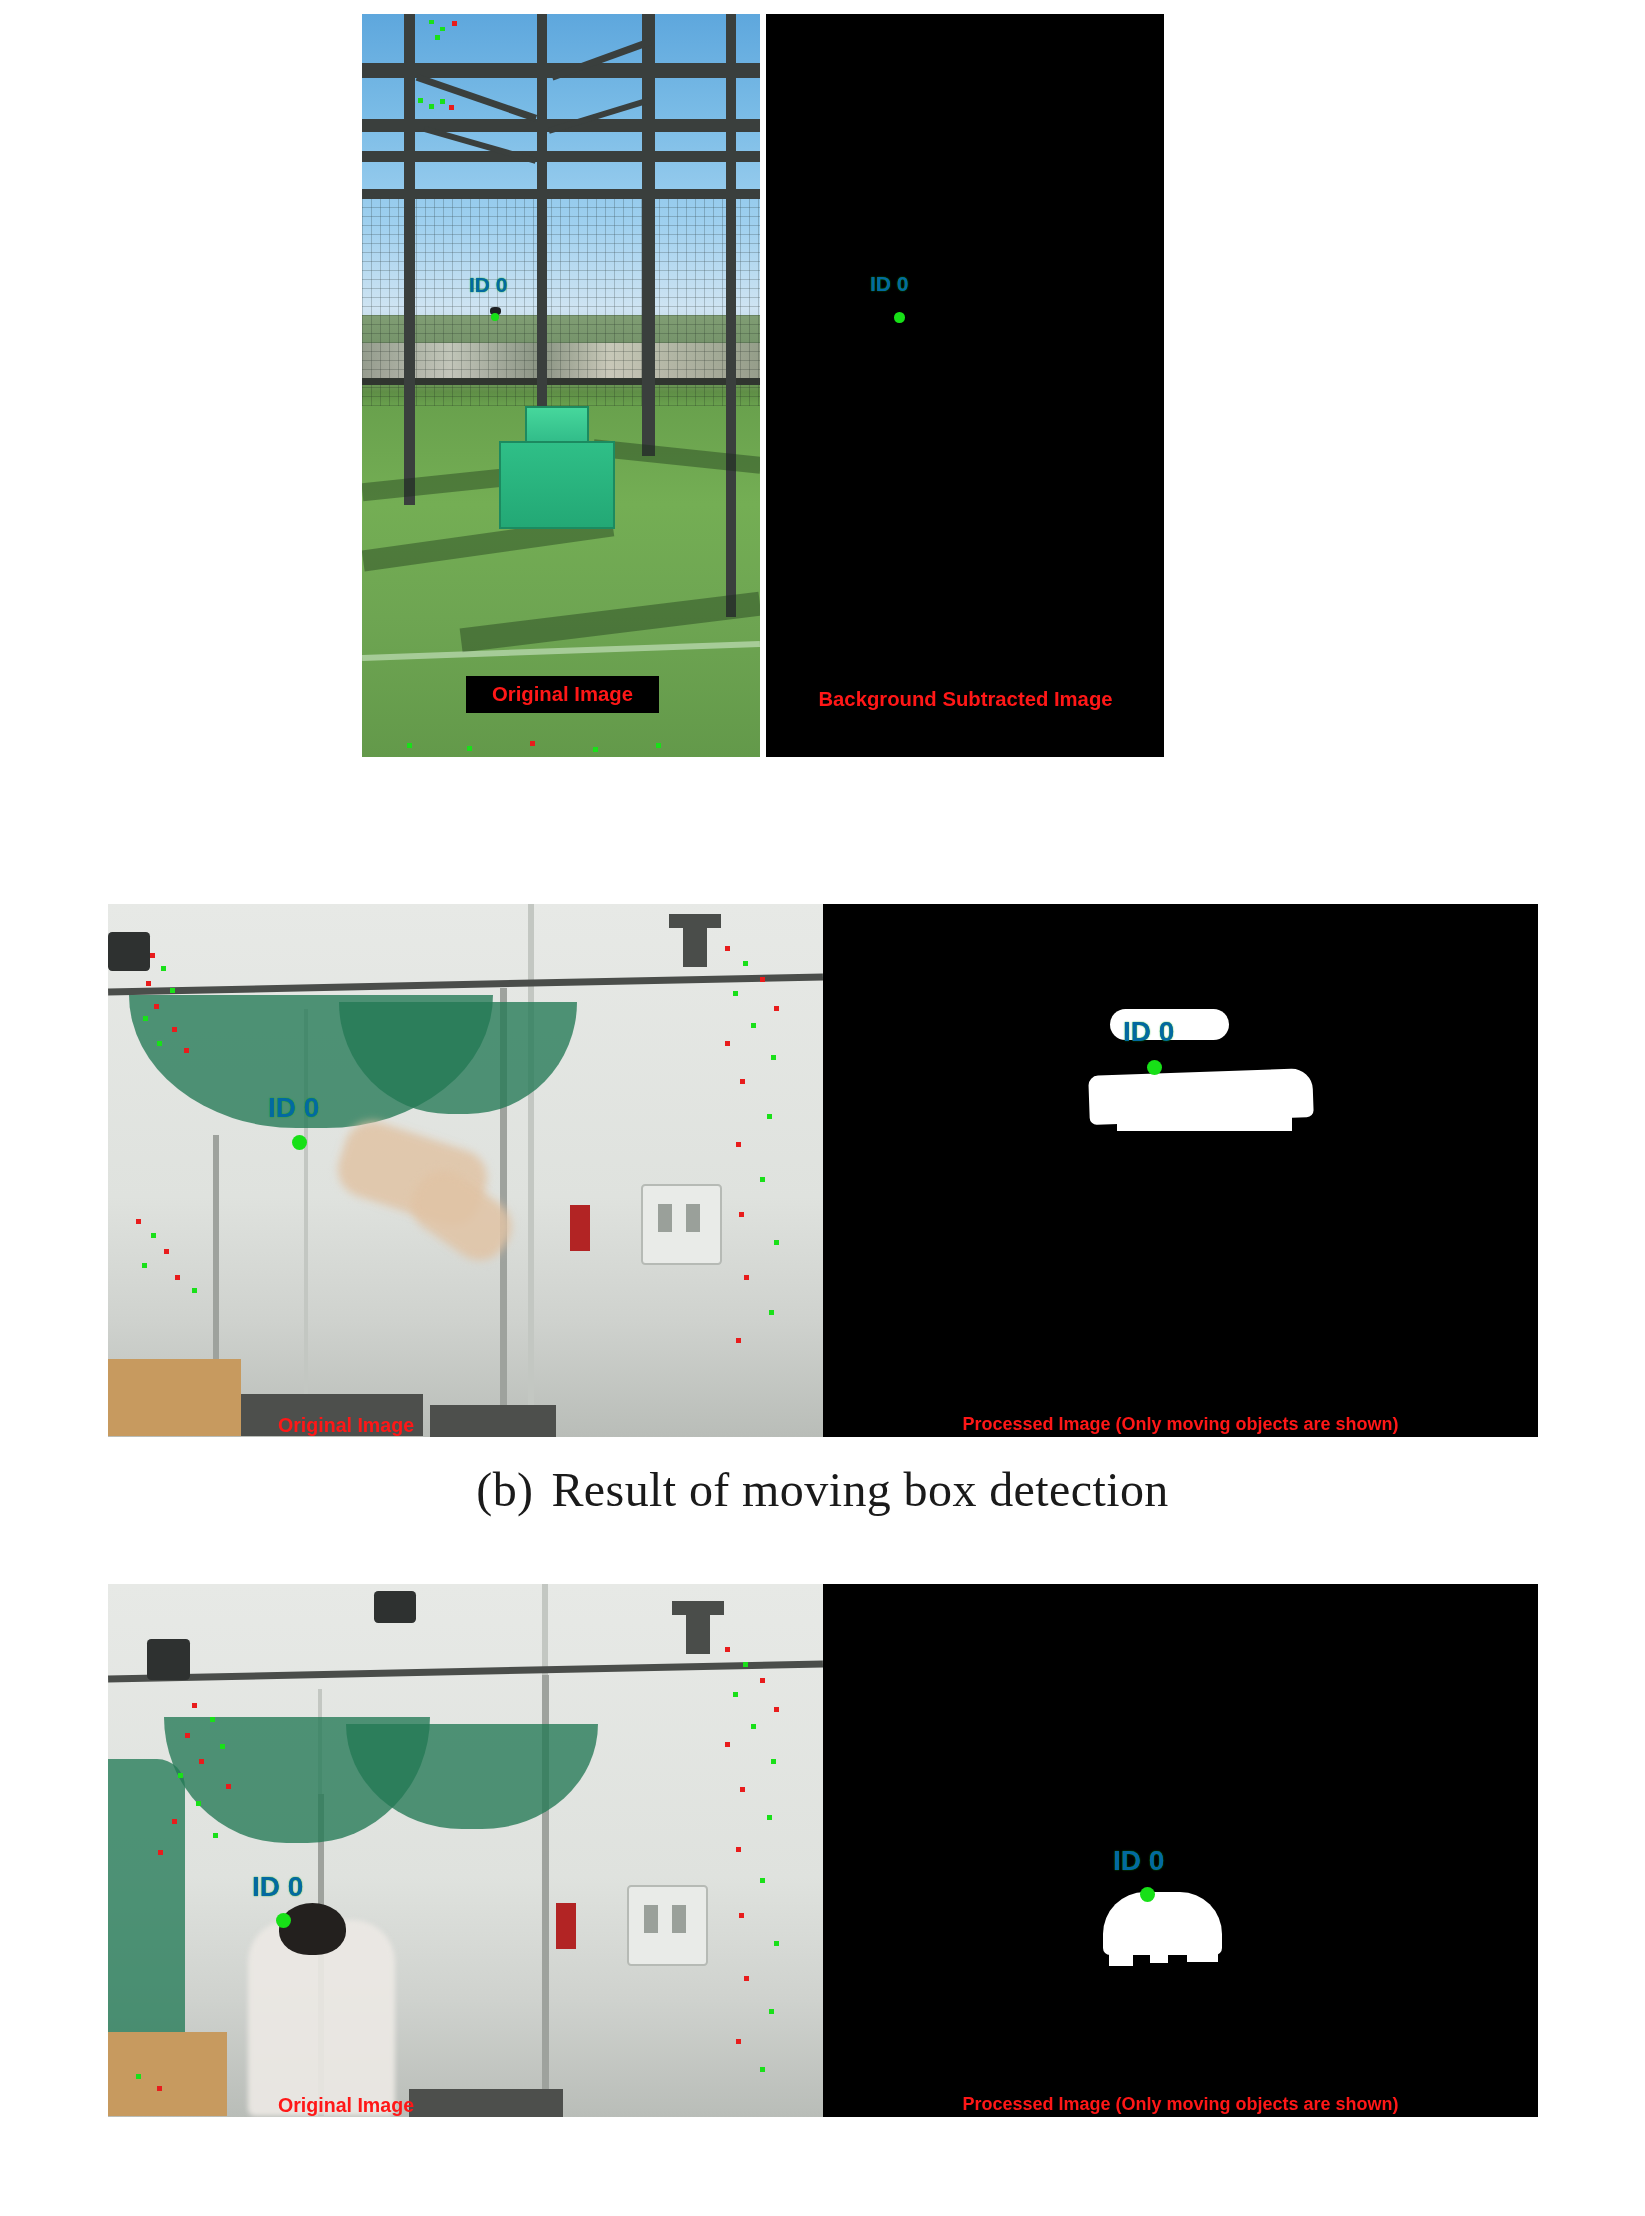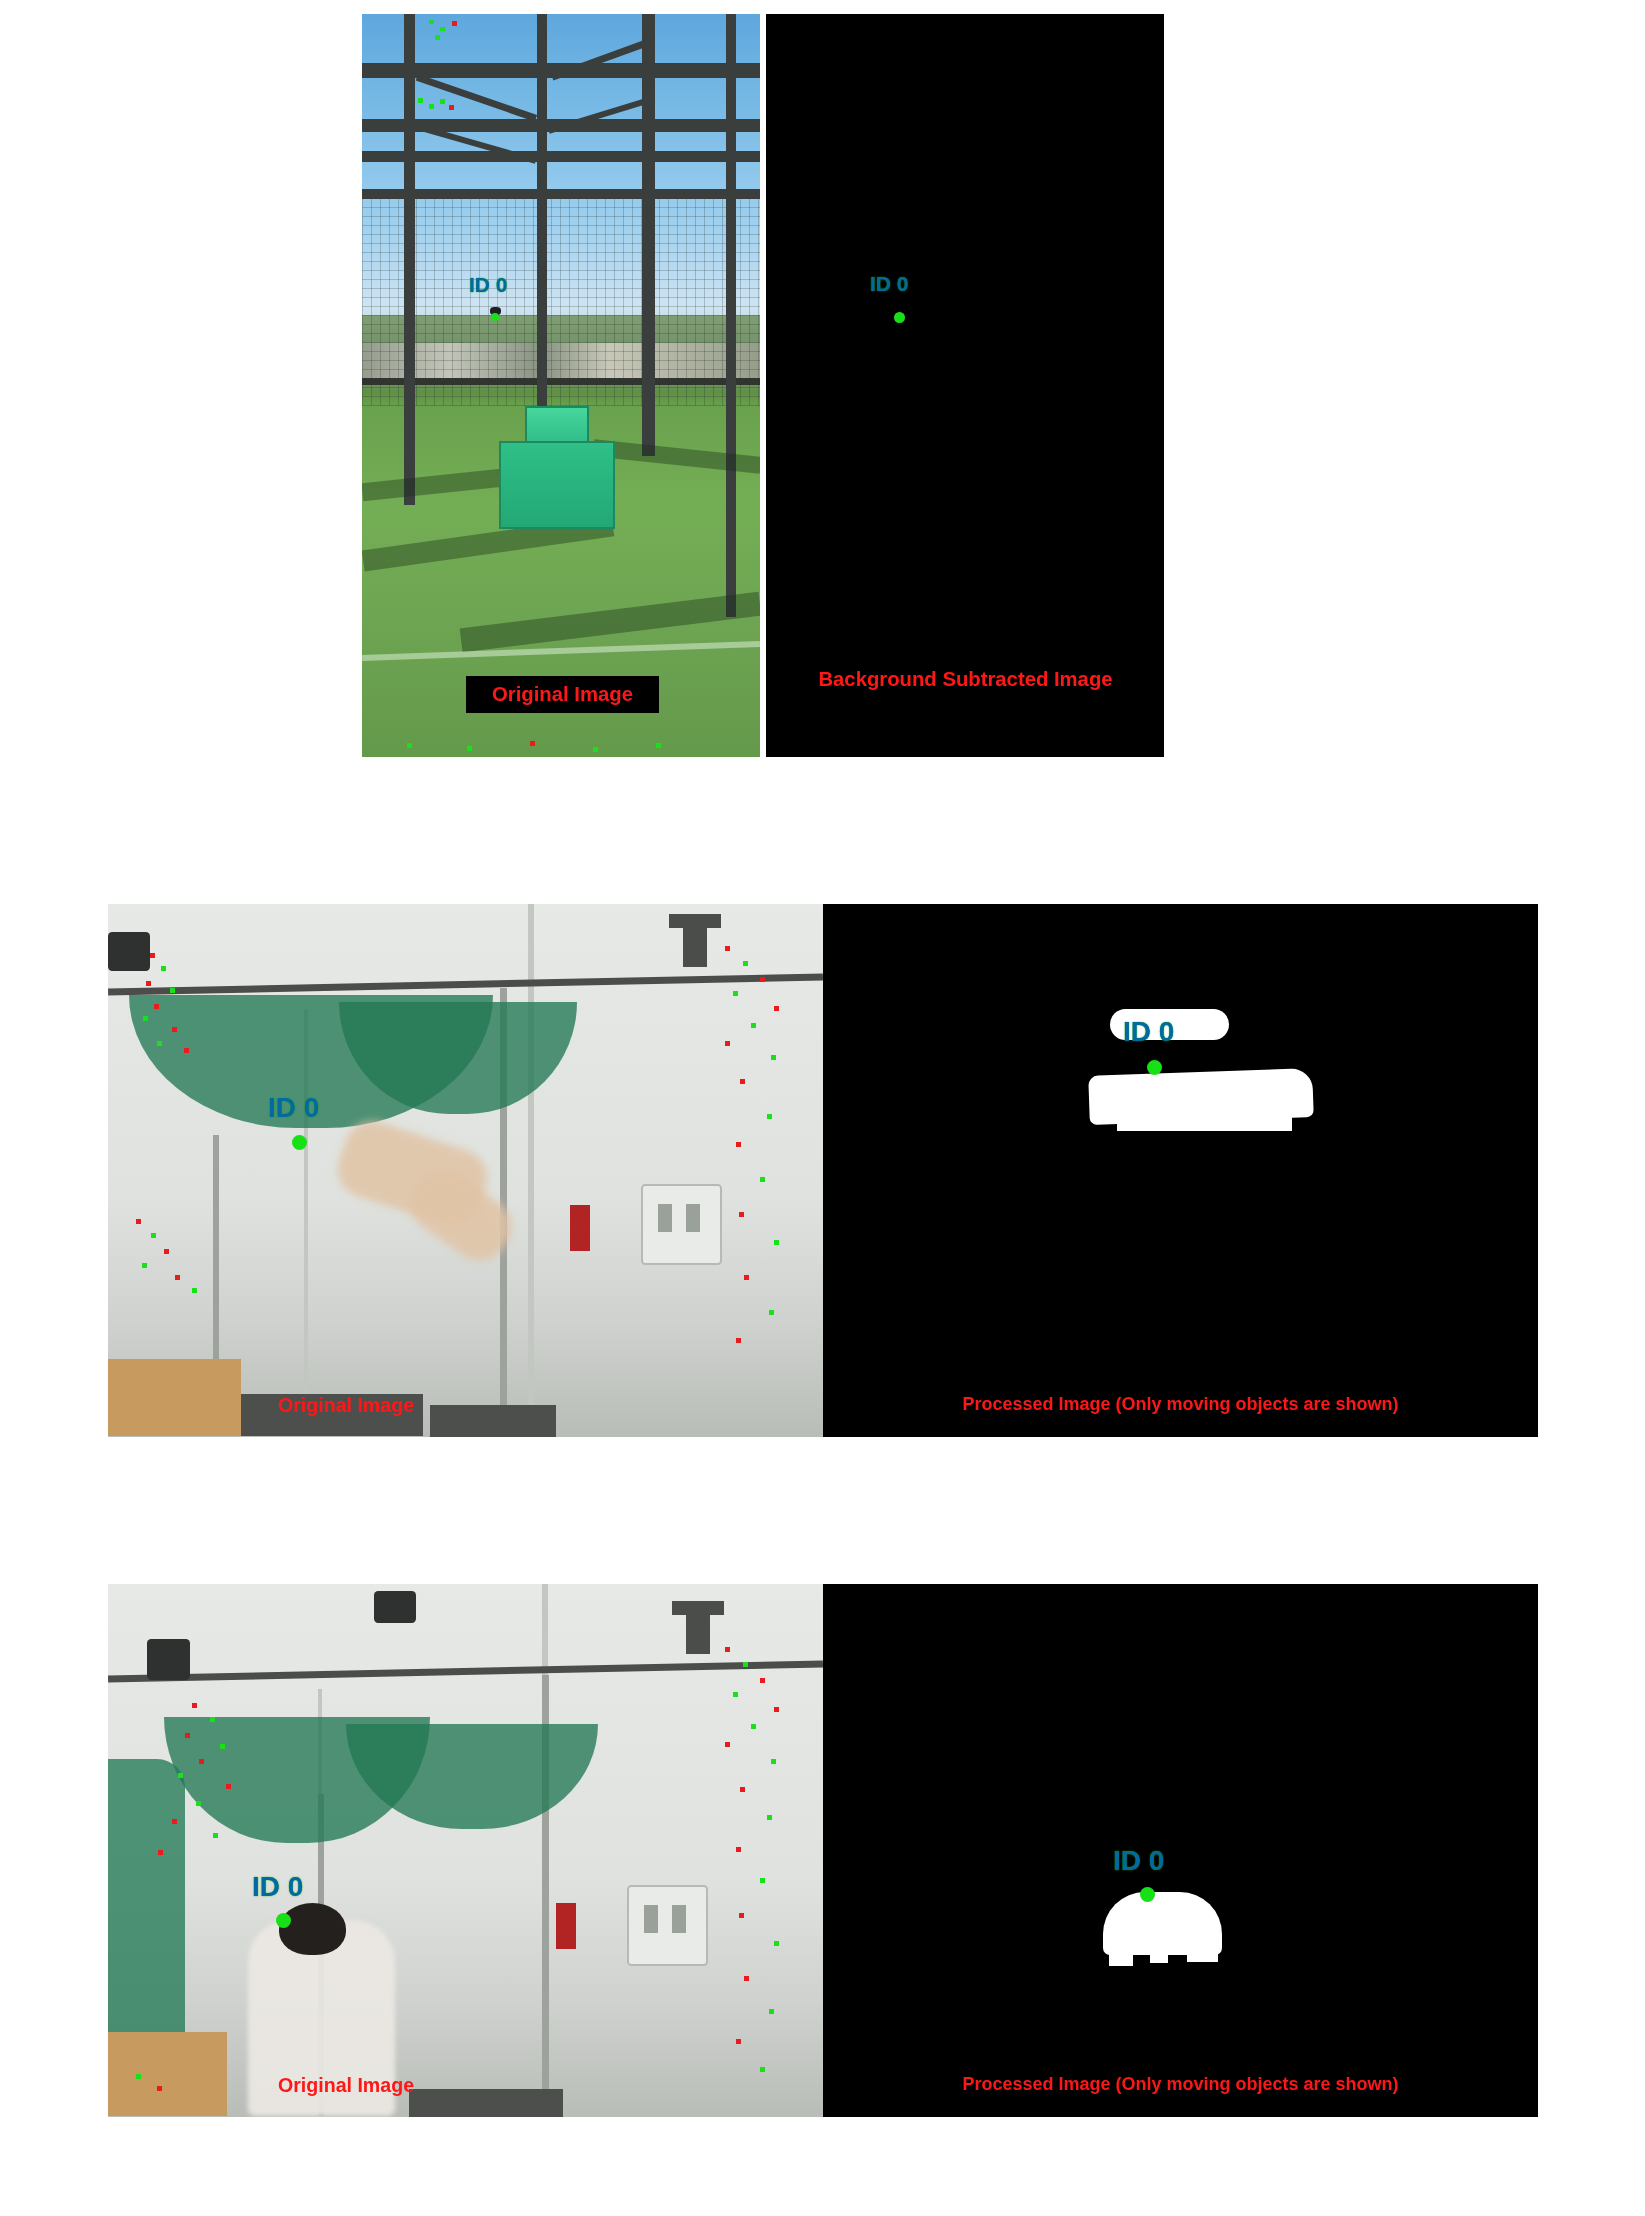--- a/index.html
+++ b/index.html
@@ -190,20 +190,21 @@
     line-height: 1.25;
     white-space: pre-line;
   }
   .red-text {
     position: absolute;
     color: #ff1717;
     font-family: "Liberation Sans", sans-serif;
     font-weight: bold;
     text-align: center;
     white-space: nowrap;
+    margin-top: 20px;
   }
 
   
   .drone-blob {
     position: absolute;
     width: 11.2px; height: 8.4px;
     background: #1d1f22;
     border-radius: 40%;
   }
   .white-blob {
@@ -451,20 +452,23 @@
 
       <div class="sub-right">
         <div class="white-blob" style="left:287px; top:105px; width:119px; height:31px; border-radius:18px;"></div>
         <div class="white-blob" style="left:266px; top:168px; width:224px; height:49px; border-radius:9.8px 21px 7px 7px; transform:rotate(-2deg);"></div>
         <div class="white-blob" style="left:294px; top:210px; width:175px; height:17px;"></div>
         <div class="track-dot" style="left:324px; top:156px; width:15.4px; height:15.4px;"></div>
         <div class="id-label" style="left:300px; top:112px; font-size:28px;">ID 0</div>
         <div class="red-text" style="left:70px; top:490px; width:575px; font-size:18px;">Processed Image (Only moving objects are shown)</div>
       </div>
 
+    </div>
+    <div class="caption" style="margin-top:25px;">
+      <span class="cap-label">(b)</span><span>Result of moving box detection</span>
     </div>
   </div>
 
   <div class="figure-block" id="fig-c" style="top:1584px;">
     <div class="panel-wide-wrap">
 
       <div class="sub-left">
         <div class="lab-wall"></div>
         <div class="wall-seam" style="left:434px; top:0; width:5.6px; height:533px;"></div>
         <div class="wall-seam" style="left:210px; top:105px; width:4.2px; height:427px;"></div>

